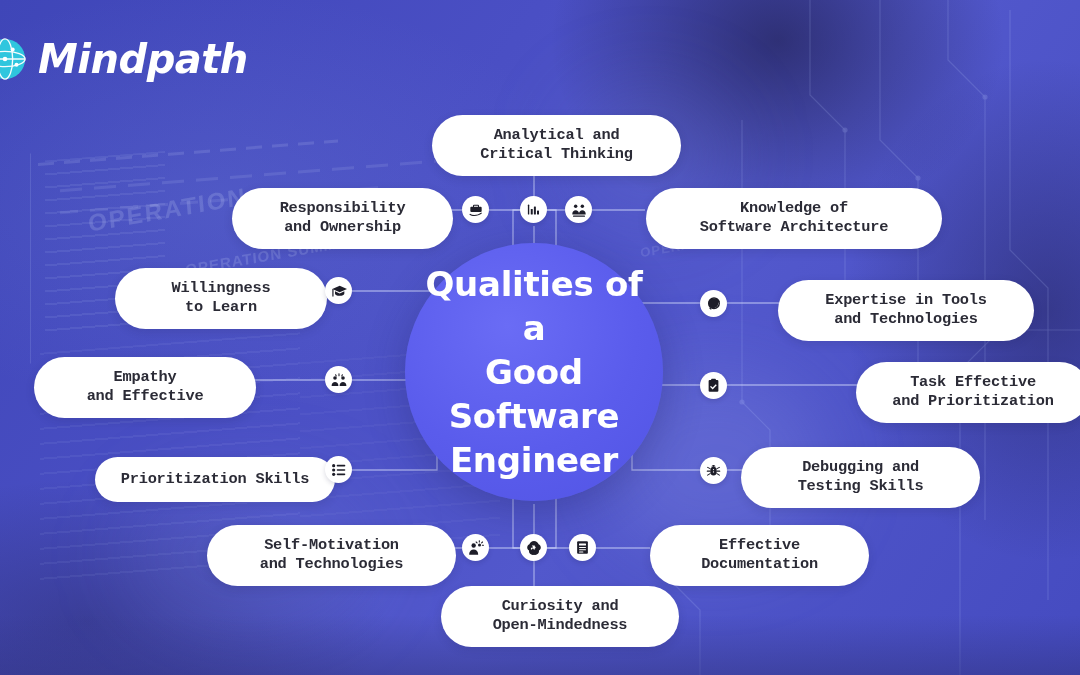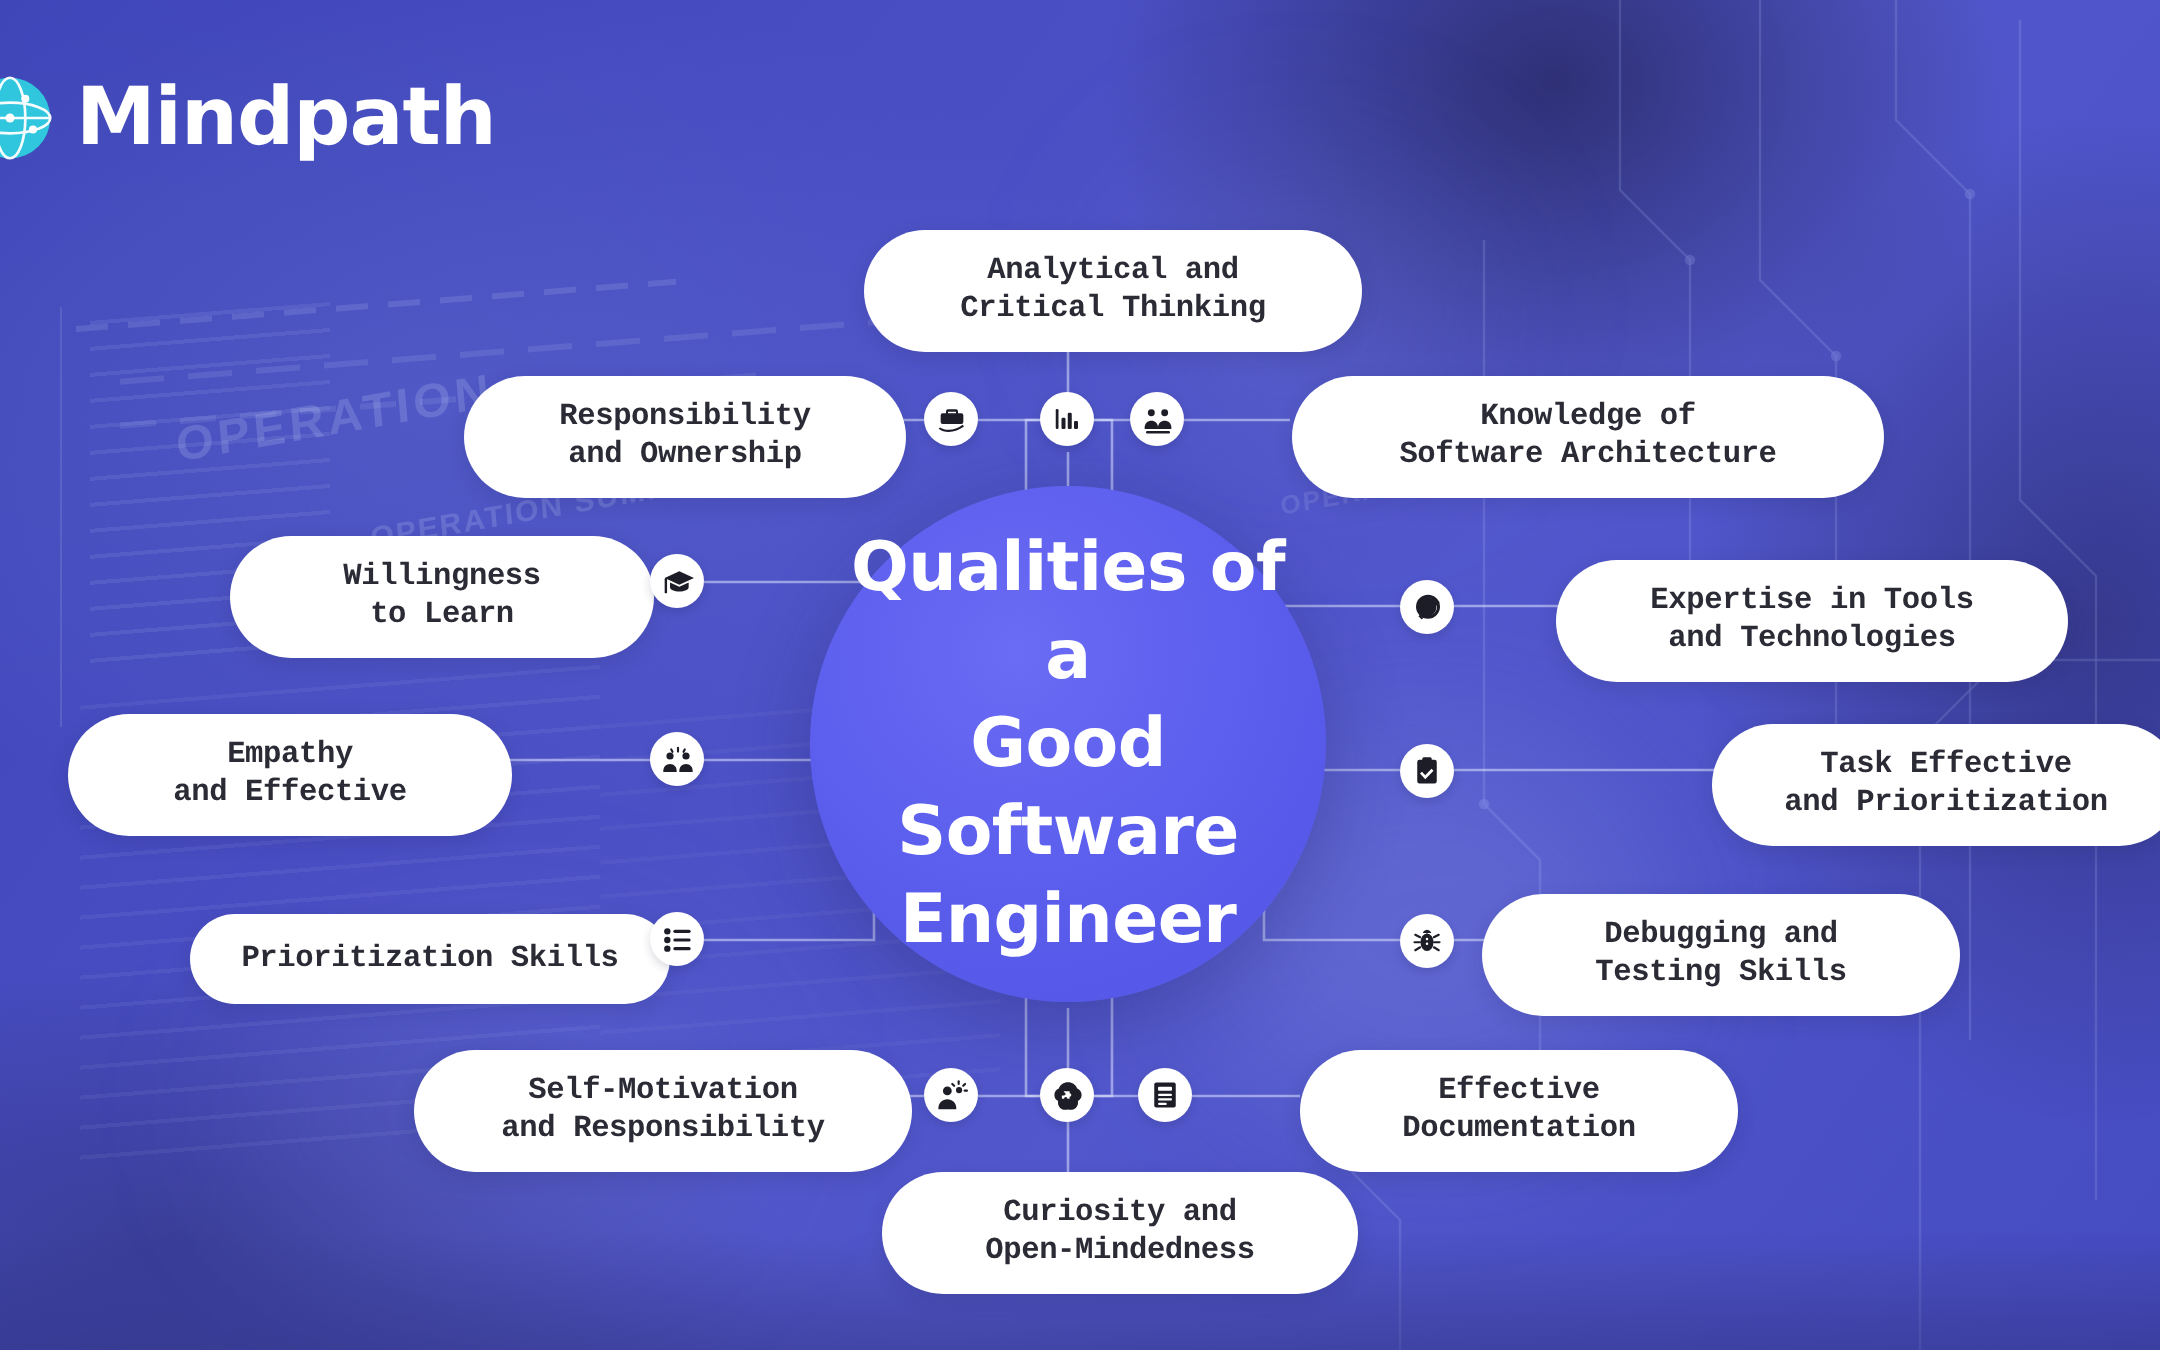--- a/index.html
+++ b/index.html
@@ -102,20 +102,21 @@
     gap: 10px;
     z-index: 40;
   }
   .logo-mark {
     width: 46px; height: 46px;
     margin-left: -18px;
     flex: none;
   }
   .logo-text {
     font-family: "DejaVu Sans", sans-serif;
+    font-style: italic;
     font-weight: 700;
     font-size: 40px;
     color: #ffffff;
     letter-spacing: -0.5px;
     line-height: 1;
   }
 
   
   .connectors {
     position: absolute;
@@ -452,21 +453,21 @@
     <div class="node-label">Prioritization Skills</div>
   </div>
 
   <div class="node" style="left:741px; top:447px; width:195px;">
     <div class="node-label">Debugging and
 Testing Skills</div>
   </div>
 
   <div class="node" style="left:207px; top:525px; width:205px;">
     <div class="node-label">Self-Motivation
-and Responsibility</div>
+and Technologies</div>
   </div>
 
   <div class="node" style="left:650px; top:525px; width:175px;">
     <div class="node-label">Effective
 Documentation</div>
   </div>
 
   <div class="node" style="left:441px; top:586px; width:194px;">
     <div class="node-label">Curiosity and
 Open-Mindedness</div>

